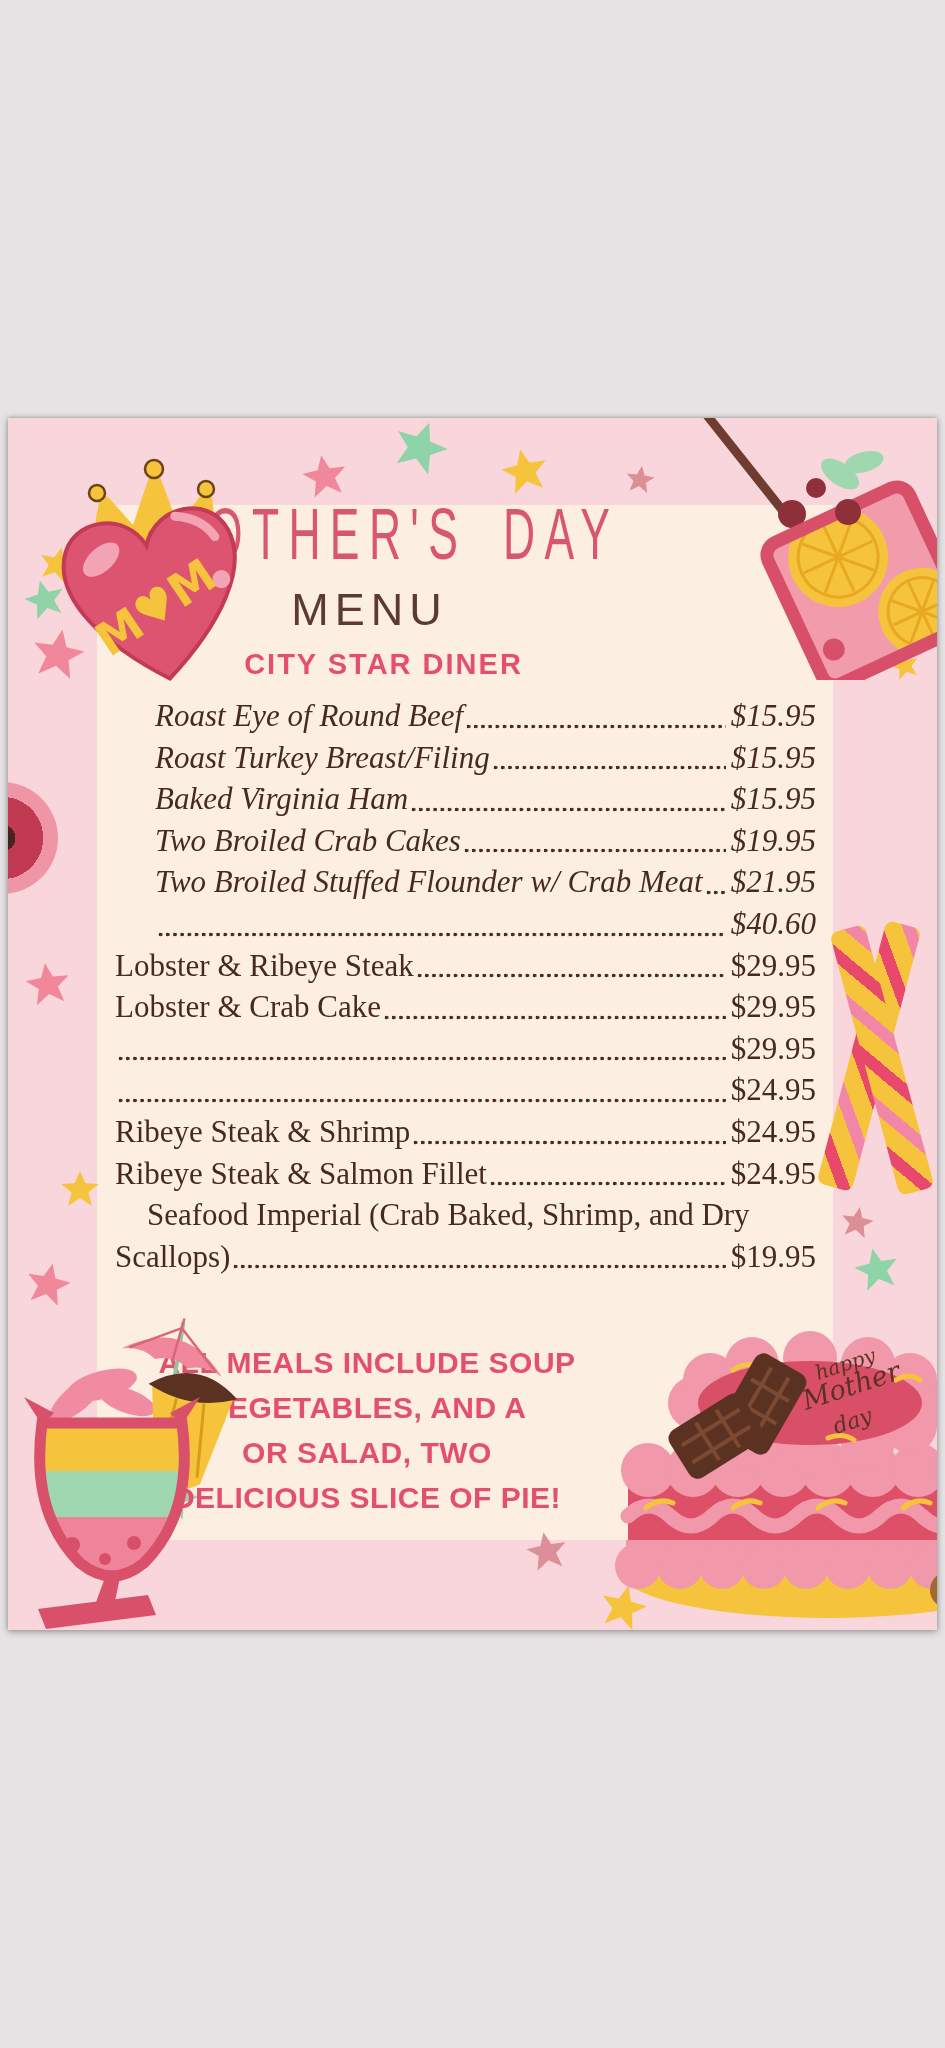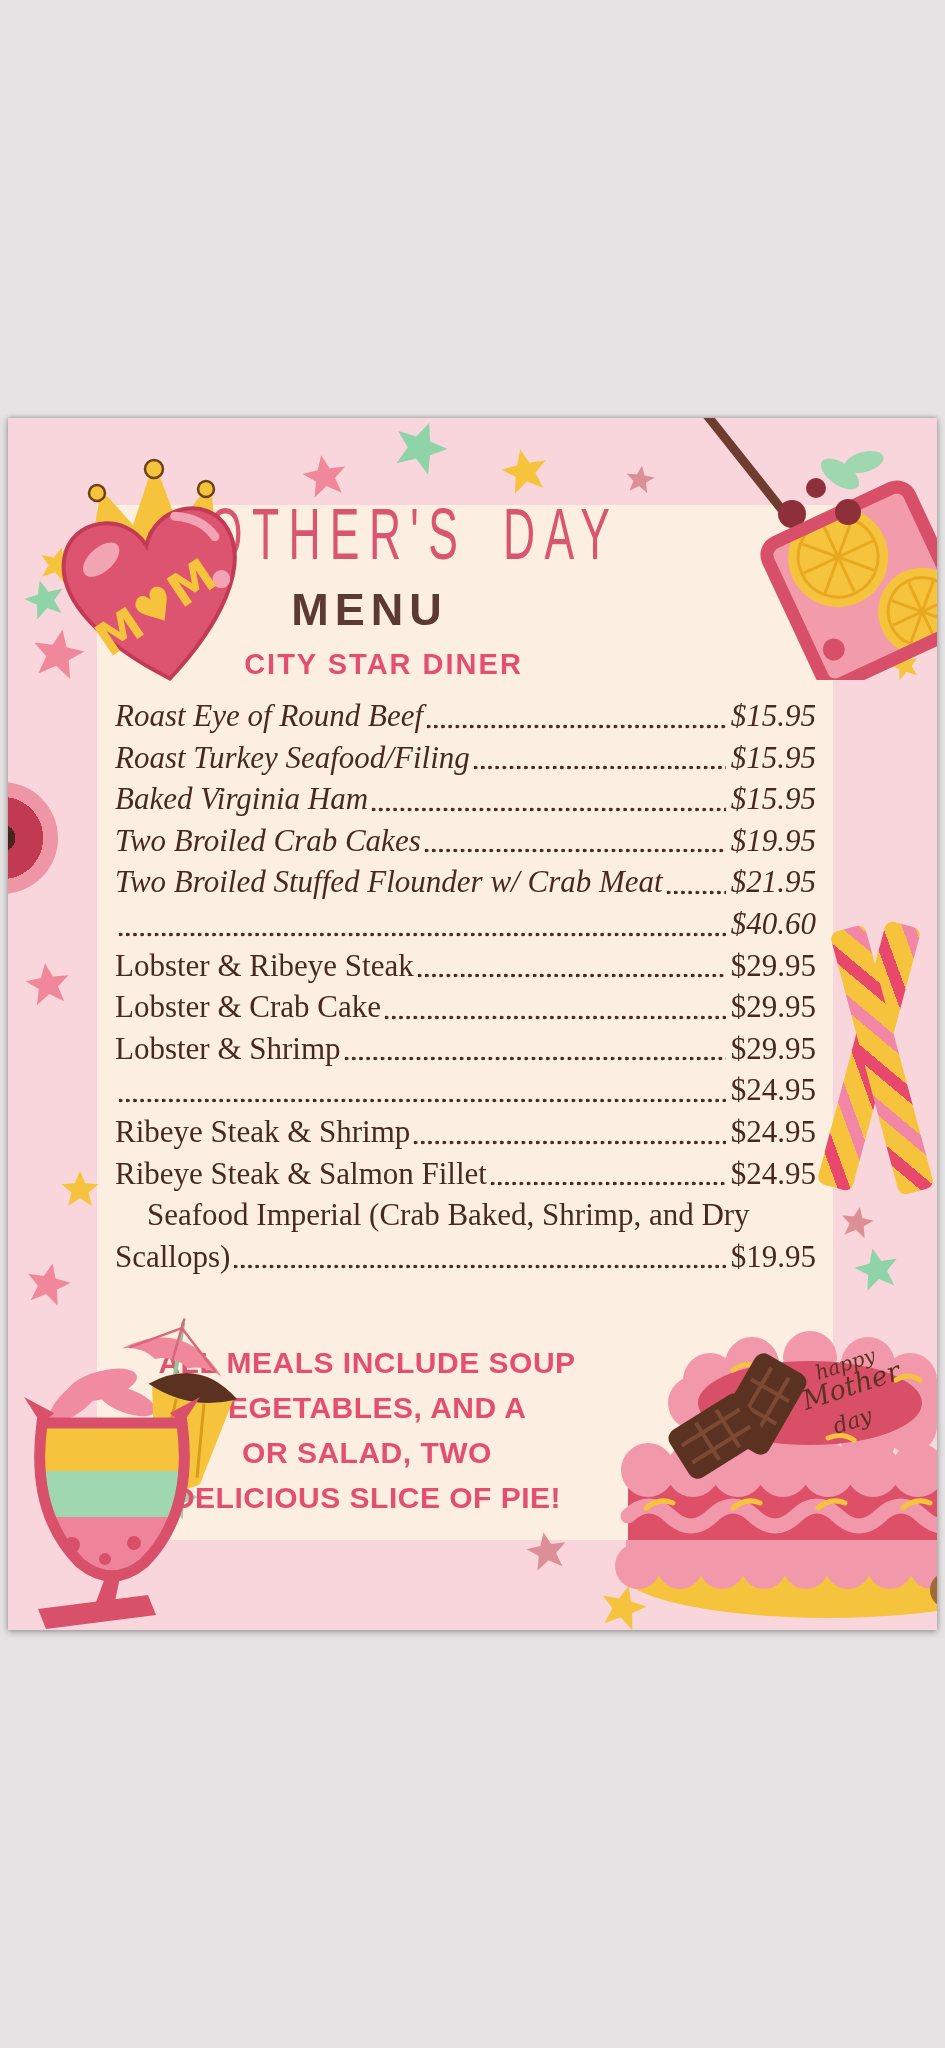--- a/index.html
+++ b/index.html
@@ -14,26 +14,26 @@
         clip-path:polygon(50% 2%,63% 33%,97% 35%,71% 56%,80% 90%,50% 70%,20% 90%,29% 56%,3% 35%,37% 33%);}
   .lollipop{position:absolute;left:-62px;top:364px;width:112px;height:112px;border-radius:50%;z-index:2;
         background:radial-gradient(circle at 50% 50%, #3f221b 0 11%, #4a241c 11% 17%, #c13a52 17% 52%, #ef96a6 52% 100%);}
   .stick{position:absolute;width:36px;height:272px;border-radius:8px;z-index:2;
         background:repeating-linear-gradient(55deg,#f5c43c 0 18px,#e8486b 18px 30px,#f5c43c 30px 48px,#f286a6 48px 60px);}
   .stick1{left:843px;top:502px;transform:rotate(15deg);}
   .stick2{left:856px;top:506px;transform:rotate(-15deg);}
   .header{position:absolute;left:89px;top:84px;width:545px;text-align:center;z-index:3;}
   .title{margin:0;color:#d8566e;font-size:57px;font-weight:400;letter-spacing:12px;word-spacing:18px;
          line-height:62px;display:inline-block;transform:scale(0.78,1.28);white-space:nowrap;}
-  .subtitle{margin:22px 0 0 0;color:#5c3a33;font-size:45px;font-weight:700;letter-spacing:6px;line-height:48px;}
+  .subtitle{margin:22px 0 0 0;color:#5c3a33;font-size:45px;font-weight:400;letter-spacing:6px;line-height:48px;}
   .restaurant{margin:14px 0 0 0;color:#e3506e;font-size:29px;font-weight:700;letter-spacing:2px;line-height:32px;padding-left:28px;}
   .list{position:absolute;left:107px;top:277px;width:701px;z-index:3;
         font-family:"Liberation Serif",serif;font-size:31px;color:#47291f;}
   .row{display:flex;align-items:baseline;line-height:41.6px;height:41.6px;white-space:nowrap;}
-  .row.it{font-style:italic;}
+  .row.it{font-style:italic;margin-left:40px;}
   .dots{flex:1;height:5px;align-self:flex-end;margin:0 5px 8px 3px;
         background-image:radial-gradient(circle at 2.5px 2.5px,#4a2a20 1.7px,rgba(0,0,0,0) 2.1px);
         background-size:7.2px 5px;background-repeat:repeat-x;}
   .row-wrap-first{line-height:41.6px;height:41.6px;padding-left:32px;white-space:nowrap;}
   .footer{position:absolute;left:129px;top:922px;width:460px;z-index:3;text-align:center;
         color:#e3506e;font-size:30px;font-weight:700;letter-spacing:.5px;line-height:45px;}
 </style>
 </head>
 <body>
 
@@ -117,21 +117,21 @@
       <div class="restaurant">CITY STAR DINER</div>
     </div>
 
     <div class="list">
       <div class="row it">
           <span>Roast Eye of Round Beef</span>
           <span class="dots"></span>
           <span>$15.95</span>
         </div>
       <div class="row it">
-          <span>Roast Turkey Seafood/Filing</span>
+          <span>Roast Turkey Breast/Filing</span>
           <span class="dots"></span>
           <span>$15.95</span>
         </div>
       <div class="row it">
           <span>Baked Virginia Ham</span>
           <span class="dots"></span>
           <span>$15.95</span>
         </div>
       <div class="row it">
           <span>Two Broiled Crab Cakes</span>
@@ -151,21 +151,20 @@
           <span>Lobster &amp; Ribeye Steak</span>
           <span class="dots"></span>
           <span>$29.95</span>
         </div>
       <div class="row">
           <span>Lobster &amp; Crab Cake</span>
           <span class="dots"></span>
           <span>$29.95</span>
         </div>
       <div class="row">
-          <span>Lobster &amp; Shrimp</span>
           <span class="dots"></span>
           <span>$29.95</span>
         </div>
       <div class="row">
           <span class="dots"></span>
           <span>$24.95</span>
         </div>
       <div class="row">
           <span>Ribeye Steak &amp; Shrimp</span>
           <span class="dots"></span>

